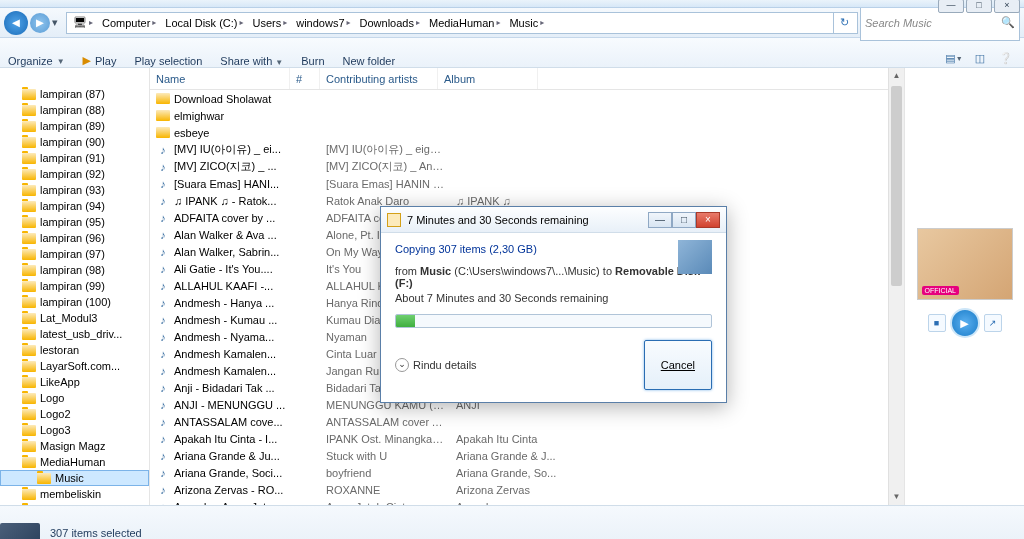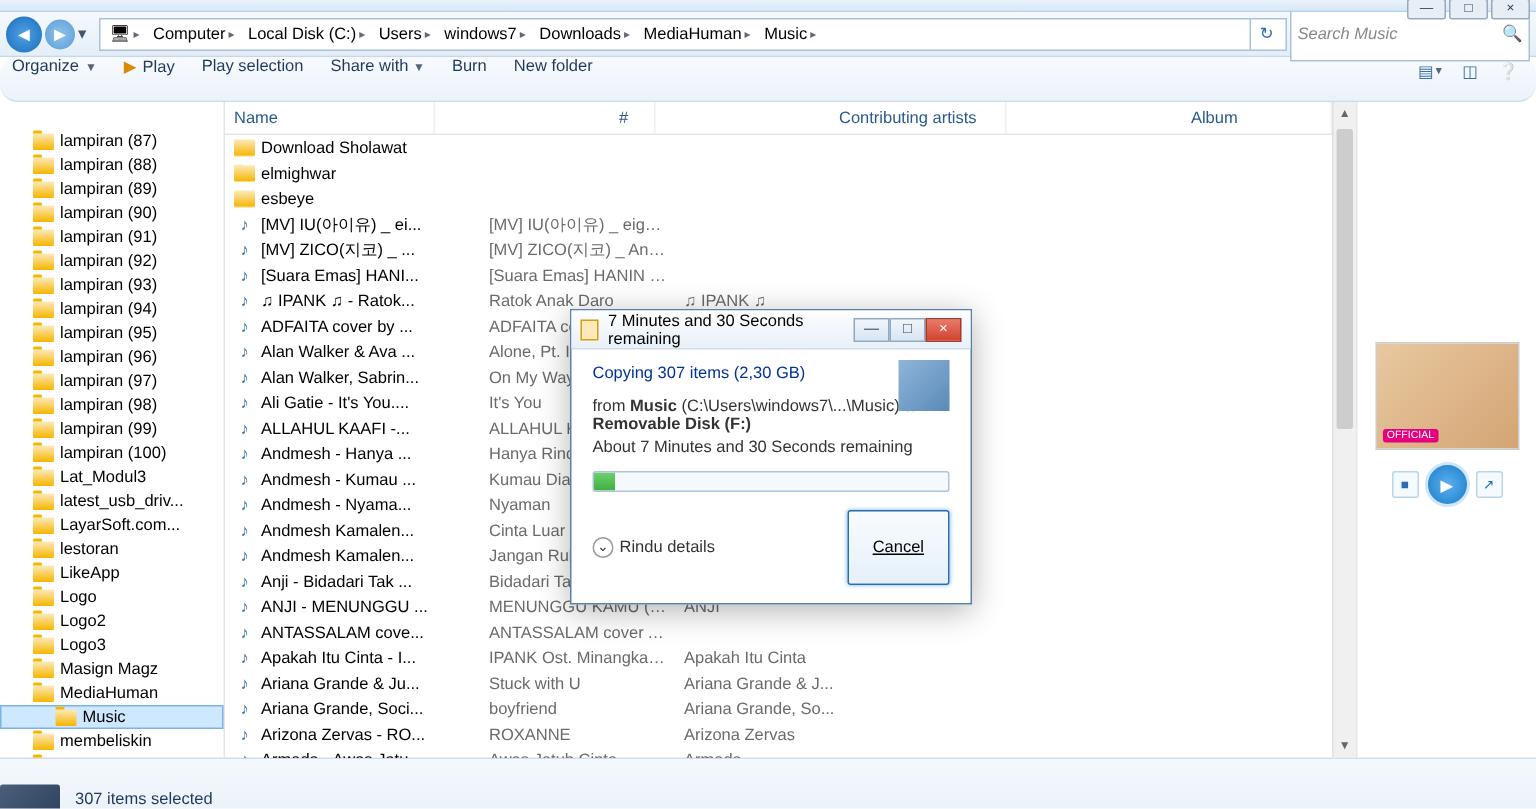--- a/index.html
+++ b/index.html
@@ -17,38 +17,38 @@
 .nav-drop { width: 12px; color: #456; }
 .breadcrumb { flex: 1; height: 22px; background: #fff; border: 1px solid #a9c2da; display: flex; align-items: center; padding: 0 2px; gap: 1px; }
 .bc-seg { display: flex; align-items: center; gap: 2px; padding: 0 4px; height: 100%; }
 .bc-arrow { color: #667; font-size: 8px; }
 .bc-icon { width: 14px; height: 14px; }
 .nav-refresh { width: 22px; height: 22px; border-left: 1px solid #a9c2da; display: flex; align-items: center; justify-content: center; color: #2a6db3; }
 .searchbox { width: 160px; height: 36px; background: #fff; border: 1px solid #a9c2da; display: flex; align-items: center; padding: 0 4px; color: #888; font-style: italic; }
 .searchbox .mag { margin-left: auto; color: #4a7fb5; font-style: normal; }
 
 
-.toolbar { height: 30px; background: linear-gradient(#f8fbfe,#eaf2fa); border-bottom: 1px solid #d0dde9; display: flex; align-items: flex-start; padding: 0 8px; gap: 18px; color: #1e395b; border-radius: 12px; }
+.toolbar { height: 30px; background: linear-gradient(#f8fbfe,#eaf2fa); border-bottom: 1px solid #d0dde9; display: flex; align-items: flex-end; padding: 0 8px; gap: 18px; color: #1e395b; }
 .toolbar .org { color: #1e395b; display: flex; align-items: center; gap: 4px; }
 .toolbar .drop { font-size: 8px; color: #567; }
 .tb-right { margin-left: auto; display: flex; gap: 6px; }
 .tb-icn { width: 20px; height: 18px; border: 1px solid transparent; display: flex; align-items: center; justify-content: center; color: #3b6fa2; }
 
 
 .main { display: flex; height: calc(100% - 8px - 30px - 30px - 34px); }
 .sidebar { width: 150px; border-right: 1px solid #e5e5e5; overflow-y: auto; padding: 18px 0; }
 .tree-item { display: flex; align-items: center; gap: 4px; padding: 1px 0 1px 22px; height: 16px; white-space: nowrap; overflow: hidden; }
 .tree-item.sel { background: #cde8ff; border: 1px solid #7bb3e8; padding-left: 35px; }
 .tree-item.indent2 { padding-left: 36px; }
 .folder-icon { width: 14px; height: 11px; background: linear-gradient(#fceabb,#f8b500); border-radius: 1px; position: relative; flex-shrink: 0; }
 .folder-icon::before { content: ""; position: absolute; top: -2px; left: 0; width: 6px; height: 2px; background: #f8b500; border-radius: 1px 1px 0 0; }
 
 .content { flex: 1; display: flex; overflow: hidden; }
 .filelist { flex: 1; overflow-y: auto; position: relative; }
-.list-header { display: flex; border-bottom: 1px solid #e5e5e5; height: 22px; align-items: center; color: #2a5a8a; position: sticky; top: 0; background: #fff; justify-content: space-between; }
+.list-header { display: flex; border-bottom: 1px solid #e5e5e5; height: 22px; align-items: center; color: #2a5a8a; position: sticky; top: 0; background: #fff; }
 .col { padding: 0 6px; border-right: 1px solid #f0f0f0; height: 100%; display: flex; align-items: center; }
 .col-name { width: 140px; }
 .col-num { width: 30px; }
 .col-title { width: 130px; }
 .col-artist { width: 118px; }
 .col-album { width: 100px; }
 .row { display: flex; height: 17px; align-items: center; }
 .row .cell { padding: 0 6px; white-space: nowrap; overflow: hidden; text-overflow: ellipsis; }
 .row .cell-name { width: 140px; display: flex; align-items: center; gap: 4px; }
 .row .cell-title { width: 130px; color: #6a6a6a; }
@@ -67,21 +67,21 @@
 .sb-thumb { position: absolute; left: 2px; right: 2px; top: 18px; height: 200px; background: #cdcdcd; border-radius: 2px; }
 .sb-arrow { height: 16px; text-align: center; color: #666; font-size: 8px; line-height: 16px; }
 
 
 .statusbar { height: 46px; background: linear-gradient(#f5f9fd,#e8f0f8); border-top: 1px solid #d0dde9; display: flex; align-items: flex-end; padding: 0 0; gap: 10px; }
 .status-thumb { width: 40px; height: 28px; background: linear-gradient(135deg,#4a5f7a,#2a3f5a); border-radius: 2px; }
 .status-text { color: #1e395b; }
 .status-link { color: #0066cc; cursor: pointer; }
 
 
-.dialog { position: absolute; left: 380px; top: 206px; width: 268px; background: #fff; border: 1px solid #5a7fa8; box-shadow: 0 4px 20px rgba(0,0,0,0.3); }
+.dialog { position: absolute; left: 380px; top: 206px; width: 347px; background: #fff; border: 1px solid #5a7fa8; box-shadow: 0 4px 20px rgba(0,0,0,0.3); }
 .dlg-title { height: 26px; background: linear-gradient(#fdfeff,#e8f0f8); display: flex; align-items: center; padding: 0 6px; gap: 6px; border-bottom: 1px solid #d0dde9; }
 .dlg-icon { width: 14px; height: 14px; background: #fceabb; border: 1px solid #d4a018; }
 .dlg-winbtns { margin-left: auto; display: flex; }
 .dlg-wb { width: 24px; height: 16px; border: 1px solid #8fa8c4; background: linear-gradient(#f0f5fb,#d8e5f2); font-size: 10px; text-align: center; line-height: 13px; color: #345; }
 .dlg-wb.close { background: linear-gradient(#e87a6a,#d14330); color: #fff; border-color: #a8392a; }
 .dlg-body { padding: 10px 14px 12px; }
 .dlg-h { font-size: 11px; color: #003399; margin-bottom: 10px; }
 .dlg-line { font-size: 11px; color: #333; margin-bottom: 3px; }
 .dlg-line b { font-weight: bold; }
 .progress { height: 14px; border: 1px solid #b0c4d8; border-radius: 2px; background: #f5f9fd; margin: 10px 0 12px; overflow: hidden; }
@@ -229,25 +229,25 @@
       <div class="tree-item">
         <span class="folder-icon"></span>
         <span>Lat_Modul3</span>
       </div>
       <div class="tree-item">
         <span class="folder-icon"></span>
         <span>latest_usb_driv...</span>
       </div>
       <div class="tree-item">
         <span class="folder-icon"></span>
+        <span>lestoran</span>
+      </div>
+      <div class="tree-item">
+        <span class="folder-icon"></span>
         <span>LayarSoft.com...</span>
-      </div>
-      <div class="tree-item">
-        <span class="folder-icon"></span>
-        <span>lestoran</span>
       </div>
       <div class="tree-item">
         <span class="folder-icon"></span>
         <span>LikeApp</span>
       </div>
       <div class="tree-item">
         <span class="folder-icon"></span>
         <span>Logo</span>
       </div>
       <div class="tree-item">

